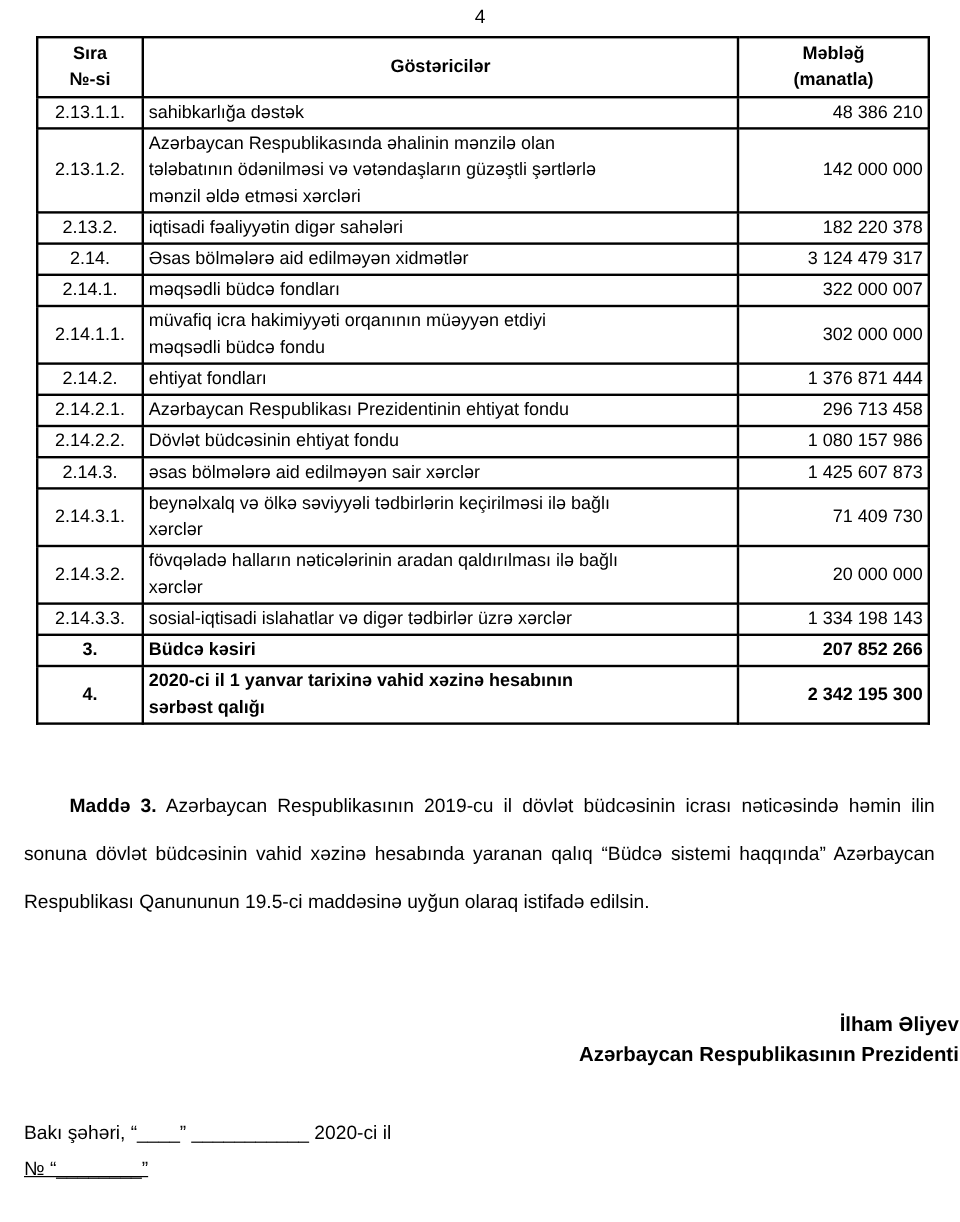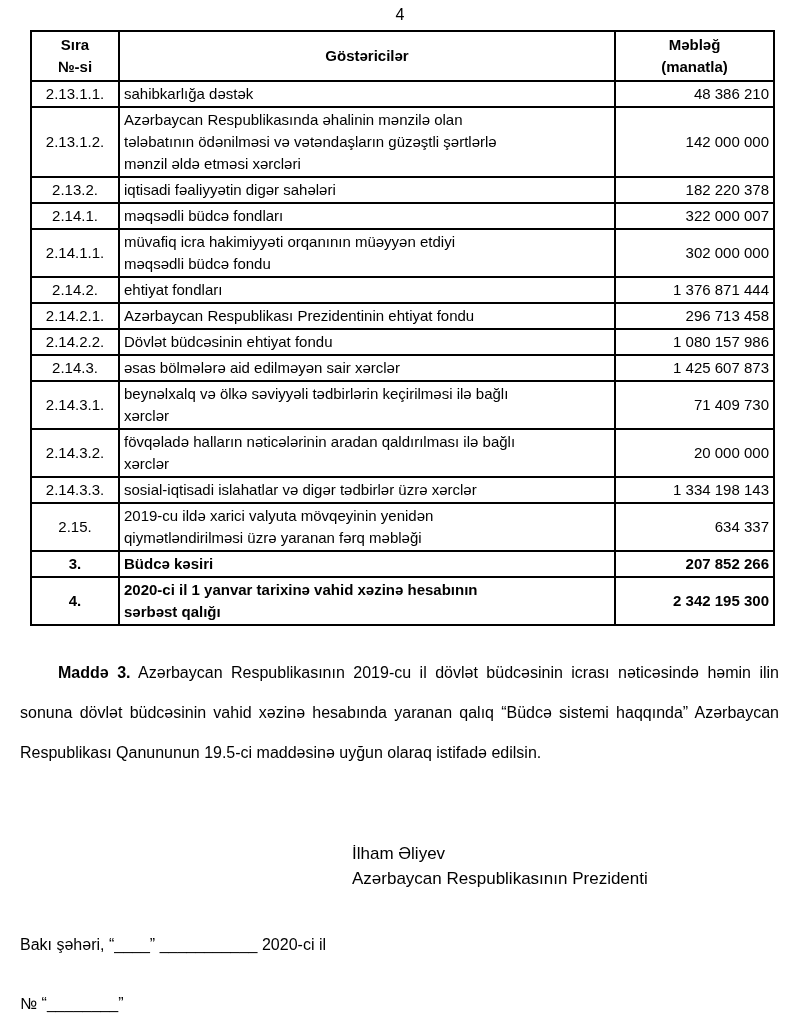--- a/index.html
+++ b/index.html
@@ -64,32 +64,32 @@
     text-align: justify;
     text-indent: 38px;
     margin: 0;
   }
   .article .lead { font-weight: bold; }
 
   .signature {
     position: absolute;
     top: 841px; left: 352px;
     width: 447px;
-    text-align: left;
-    font-weight: normal;
+    text-align: right;
+    font-weight: bold;
     font-size: 17px;
     line-height: 25px;
   }
   .footer-line {
     position: absolute;
     left: 20px;
     font-size: 16px;
   }
   .footer-line.place  { top: 936px; }
-  .footer-line.number { top: 995px; }
+  .footer-line.number { top: 966px; text-decoration: underline; }
 </style>
 </head>
 <body>
 
 <div class="page">
 
   <div class="page-number">4</div>
 
   <table class="budget">
     <colgroup>
@@ -118,20 +118,25 @@
 tələbatının ödənilməsi və vətəndaşların güzəştli şərtlərlə
 mənzil əldə etməsi xərcləri</td>
           <td class="amount">142 000 000</td>
         </tr>
         <tr>
           <td class="no">2.13.2.</td>
           <td class="label">iqtisadi fəaliyyətin digər sahələri</td>
           <td class="amount">182 220 378</td>
         </tr>
         <tr>
+          <td class="no">2.14.</td>
+          <td class="label">Əsas bölmələrə aid edilməyən xidmətlər</td>
+          <td class="amount">3 124 479 317</td>
+        </tr>
+        <tr>
           <td class="no">2.14.1.</td>
           <td class="label">məqsədli büdcə fondları</td>
           <td class="amount">322 000 007</td>
         </tr>
         <tr>
           <td class="no">2.14.1.1.</td>
           <td class="label">müvafiq icra hakimiyyəti orqanının müəyyən etdiyi
 məqsədli büdcə fondu</td>
           <td class="amount">302 000 000</td>
         </tr>
@@ -164,26 +169,20 @@
         <tr>
           <td class="no">2.14.3.2.</td>
           <td class="label">fövqəladə halların nəticələrinin aradan qaldırılması ilə bağlı
 xərclər</td>
           <td class="amount">20 000 000</td>
         </tr>
         <tr>
           <td class="no">2.14.3.3.</td>
           <td class="label">sosial-iqtisadi islahatlar və digər tədbirlər üzrə xərclər</td>
           <td class="amount">1 334 198 143</td>
-        </tr>
-        <tr>
-          <td class="no">2.15.</td>
-          <td class="label">2019-cu ildə xarici valyuta mövqeyinin yenidən
-qiymətləndirilməsi üzrə yaranan fərq məbləği</td>
-          <td class="amount">634 337</td>
         </tr>
         <tr class="bold">
           <td class="no">3.</td>
           <td class="label">Büdcə kəsiri</td>
           <td class="amount">207 852 266</td>
         </tr>
         <tr class="bold">
           <td class="no">4.</td>
           <td class="label">2020-ci il 1 yanvar tarixinə vahid xəzinə hesabının
 sərbəst qalığı</td>

